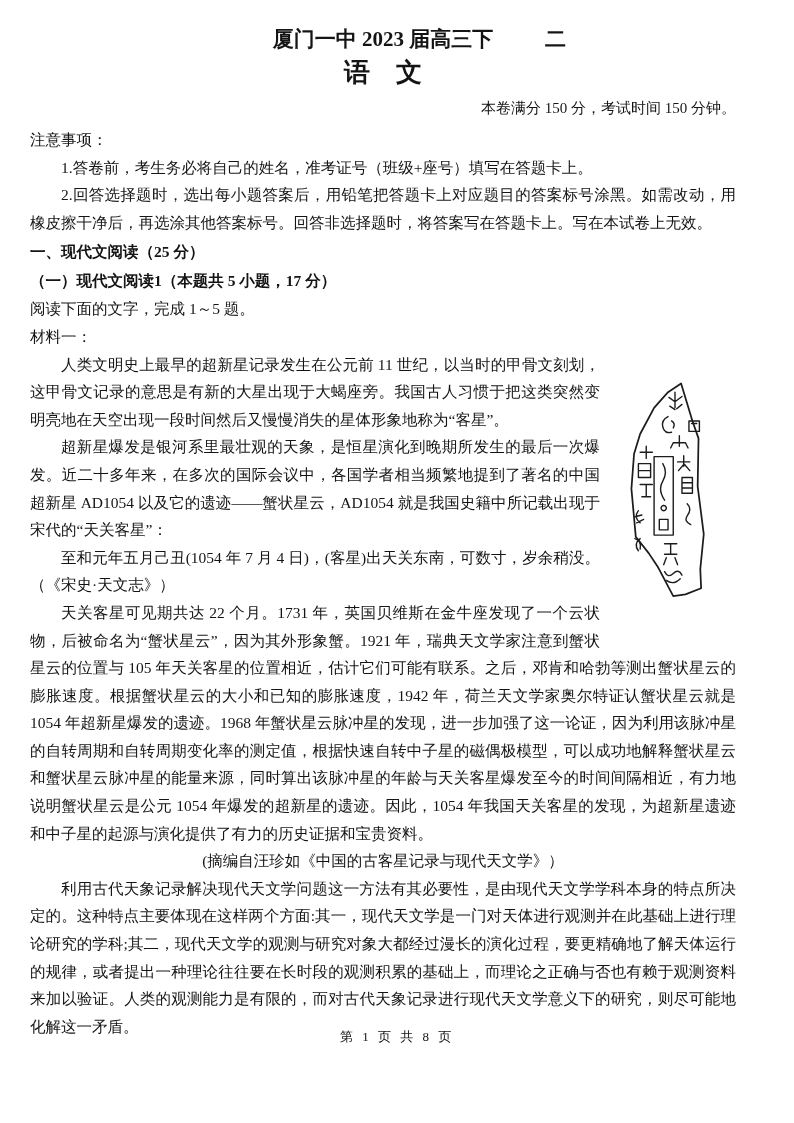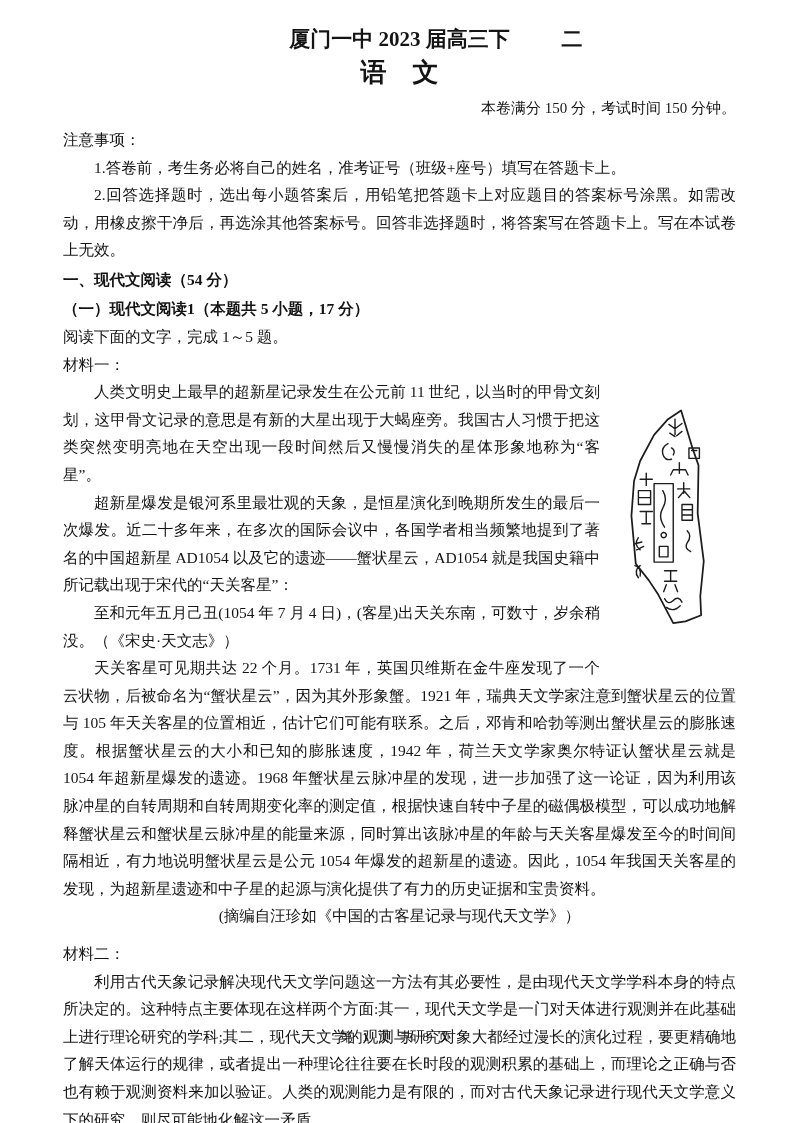--- a/index.html
+++ b/index.html
@@ -1,19 +1,19 @@
 <!DOCTYPE html>
 <html><head>
 <meta charset="utf-8">
 <style>
   html,body{margin:0;padding:0;background:#e8e8e8;}
   body{width:794px;height:1123px;background:#ffffff;color:#141414;
        font-family:"Liberation Serif","DejaVu Serif",serif;}
   .page{position:relative;box-sizing:border-box;width:794px;height:1123px;
-        padding:24px 58px 0 63px;background:#fff;}
+        padding:24px 58px 0 30px;background:#fff;}
   
   .title-row{position:relative;text-align:center;font-weight:700;
              font-size:21px;line-height:30px;}
   .paper-no{position:absolute;left:calc(50% + 162px);top:0;font-weight:700;}
   .subject{text-align:center;font-weight:700;font-size:26px;line-height:34px;
            margin-top:2px;}
   .exam-info{text-align:right;font-size:15px;line-height:24px;margin-top:6px;}
   
   p{margin:0;font-size:15.5px;line-height:27.6px;}
   .just{text-align:justify;}
@@ -46,21 +46,21 @@
   </div>
   <div class="subject">语　文</div>
   <div class="exam-info">本卷满分 150 分，考试时间 150 分钟。</div>
 
   <div class="notes">
     <div class="notes-title">注意事项：</div>
     <p class="indent just">1.答卷前，考生务必将自己的姓名，准考证号（班级+座号）填写在答题卡上。</p>
     <p class="indent just">2.回答选择题时，选出每小题答案后，用铅笔把答题卡上对应题目的答案标号涂黑。如需改动，用橡皮擦干净后，再选涂其他答案标号。回答非选择题时，将答案写在答题卡上。写在本试卷上无效。</p>
   </div>
 
-  <div class="sec-heading">一、现代文阅读（54 分）</div>
+  <div class="sec-heading">一、现代文阅读（25 分）</div>
   <div class="sub-heading">（一）现代文阅读1（本题共 5 小题，17 分）</div>
   <p>阅读下面的文字，完成 1～5 题。</p>
 
   <p>材料一：</p>
 
   <div class="material1-body">
     <figure class="bone-figure">
       <svg viewBox="0 0 140 280" aria-hidden="true">
 
         <path class="bone-stroke" d="M77,12 L90,55 L97,75 L96,130 L103,185 L99,225 L100,247 L82,254 L68,256 L50,222 L40,207 L25,188 L20,133 L23,93 L30,70 L46,40 L62,22 Z"></path>
@@ -86,17 +86,16 @@
       </svg>
     </figure>
 
     <p class="indent just">人类文明史上最早的超新星记录发生在公元前 11 世纪，以当时的甲骨文刻划，这甲骨文记录的意思是有新的大星出现于大蝎座旁。我国古人习惯于把这类突然变明亮地在天空出现一段时间然后又慢慢消失的星体形象地称为“客星”。</p>
     <p class="indent just">超新星爆发是银河系里最壮观的天象，是恒星演化到晚期所发生的最后一次爆发。近二十多年来，在多次的国际会议中，各国学者相当频繁地提到了著名的中国超新星 AD1054 以及它的遗迹——蟹状星云，AD1054 就是我国史籍中所记载出现于宋代的“天关客星”：</p>
     <p class="indent just">至和元年五月己丑(1054 年 7 月 4 日)，(客星)出天关东南，可数寸，岁余稍没。（《宋史·天文志》）</p>
     <p class="indent just">天关客星可见期共达 22 个月。1731 年，英国贝维斯在金牛座发现了一个云状物，后被命名为“蟹状星云”，因为其外形象蟹。1921 年，瑞典天文学家注意到蟹状星云的位置与 105 年天关客星的位置相近，估计它们可能有联系。之后，邓肯和哈勃等测出蟹状星云的膨胀速度。根据蟹状星云的大小和已知的膨胀速度，1942 年，荷兰天文学家奥尔特证认蟹状星云就是 1054 年超新星爆发的遗迹。1968 年蟹状星云脉冲星的发现，进一步加强了这一论证，因为利用该脉冲星的自转周期和自转周期变化率的测定值，根据快速自转中子星的磁偶极模型，可以成功地解释蟹状星云和蟹状星云脉冲星的能量来源，同时算出该脉冲星的年龄与天关客星爆发至今的时间间隔相近，有力地说明蟹状星云是公元 1054 年爆发的超新星的遗迹。因此，1054 年我国天关客星的发现，为超新星遗迹和中子星的起源与演化提供了有力的历史证据和宝贵资料。</p>
     <p class="attribution">(摘编自汪珍如《中国的古客星记录与现代天文学》）</p>
   </div>
 
-  <p class="m2-label">材料二：</p>
   <p class="indent just">利用古代天象记录解决现代天文学问题这一方法有其必要性，是由现代天文学学科本身的特点所决定的。这种特点主要体现在这样两个方面:其一，现代天文学是一门对天体进行观测并在此基础上进行理论研究的学科;其二，现代天文学的观测与研究对象大都经过漫长的演化过程，要更精确地了解天体运行的规律，或者提出一种理论往往要在长时段的观测积累的基础上，而理论之正确与否也有赖于观测资料来加以验证。人类的观测能力是有限的，而对古代天象记录进行现代天文学意义下的研究，则尽可能地化解这一矛盾。</p>
 
   <div class="footer">第 1 页 共 8 页</div>
 </div>
 
 </body></html>

